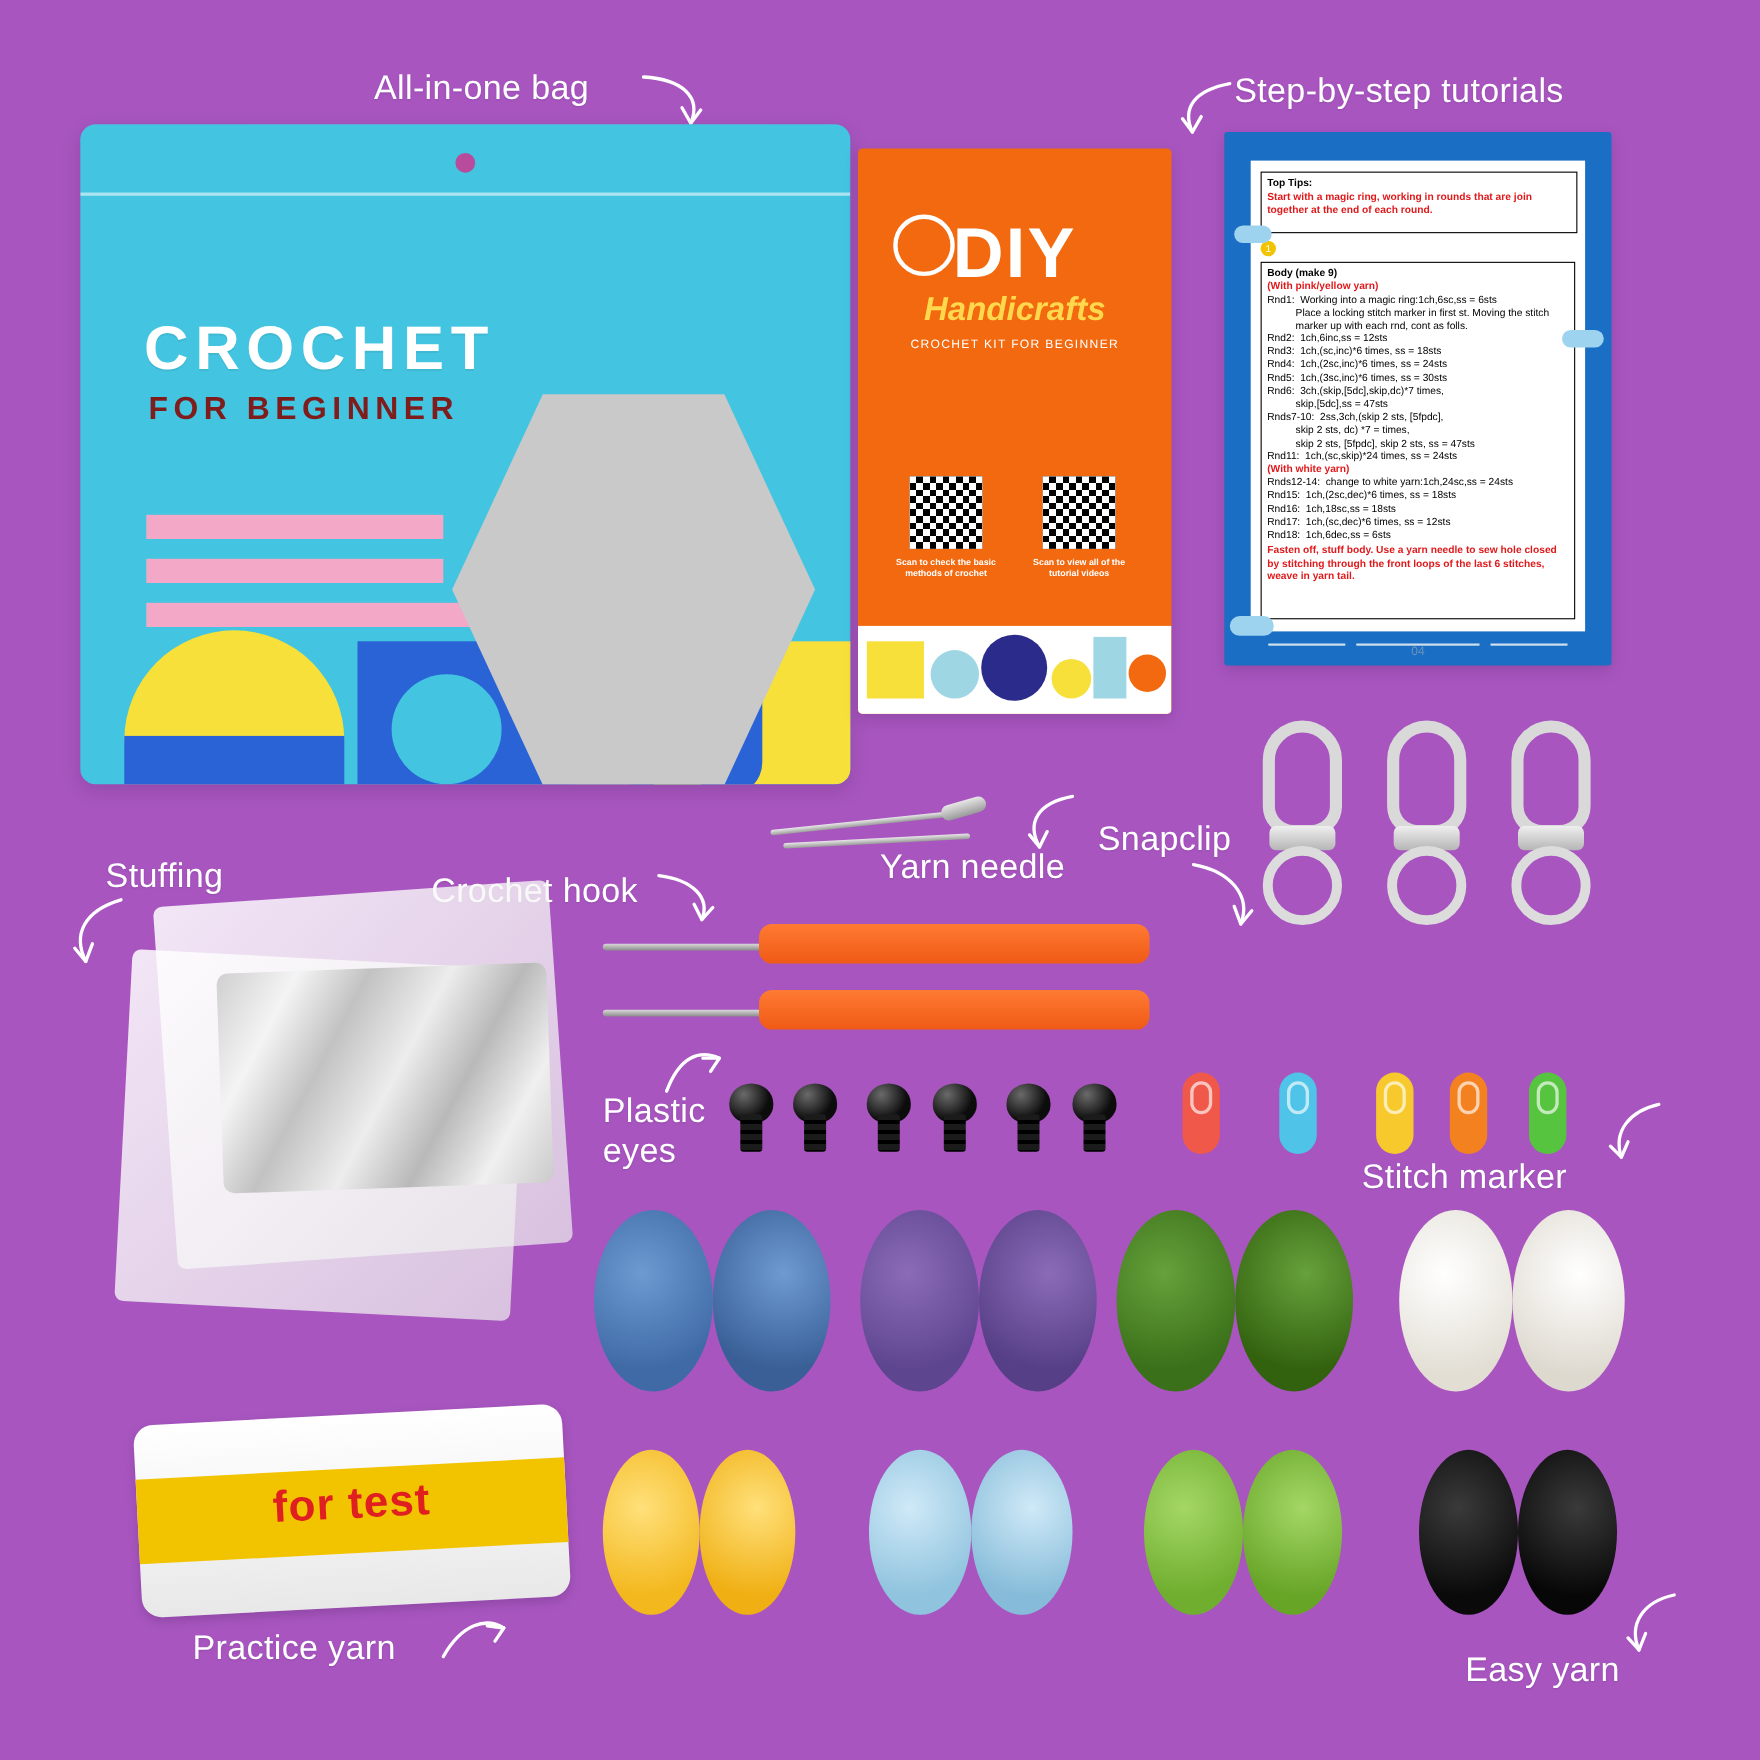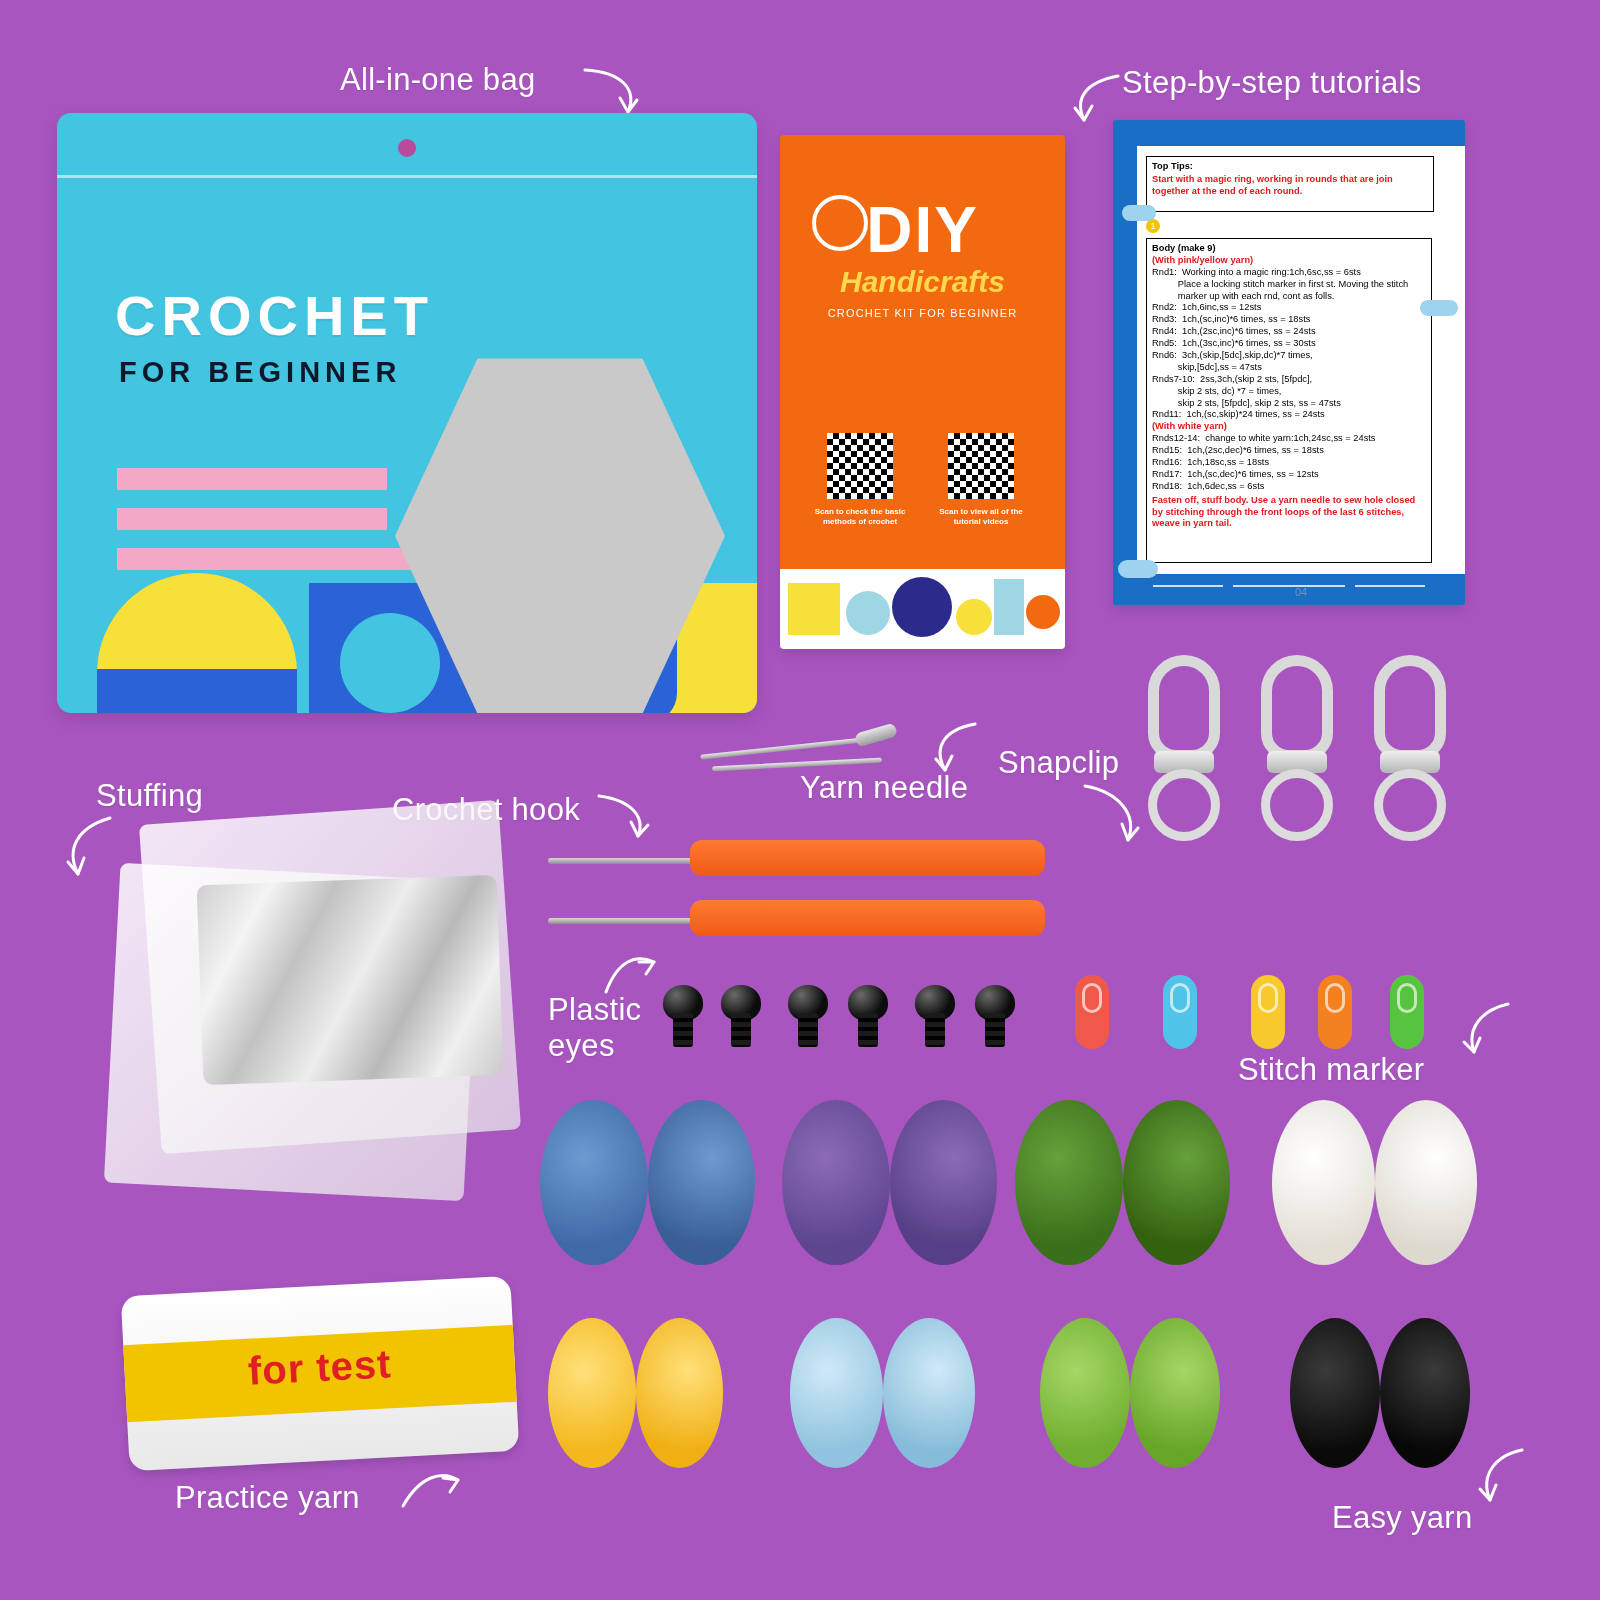--- a/index.html
+++ b/index.html
@@ -22,35 +22,36 @@
   }
   .arrow{position:absolute;pointer-events:none;}
 
   
   .bag{
     position:absolute;
     border-radius:14px;
     background:#43c4e0;
     overflow:hidden;
     box-shadow:0 6px 18px rgba(0,0,0,.13);
+    margin-left:16px;
   }
   .bag-zip{
     position:absolute;left:0;right:0;top:62px;height:3px;background:rgba(255,255,255,.55);
   }
   .bag-hole{
     position:absolute;width:18px;height:18px;border-radius:50%;
     background:#b84b9c;left:50%;margin-left:-9px;top:26px;
   }
   .bag-title{
     position:absolute;left:58px;top:170px;color:#fff;font-weight:bold;
     font-size:56px;letter-spacing:6px;
     text-shadow:0 2px 0 rgba(0,0,0,.06);
   }
   .bag-sub{
-    position:absolute;left:62px;top:243px;color:#0f172a;font-weight:bold;
+    position:absolute;left:62px;top:243px;color:#7f1d1d;font-weight:bold;
     font-size:29px;letter-spacing:5px;
   }
   .shape{position:absolute;}
   .hexagon{
     position:absolute;background:#c9c9c9;
     clip-path:polygon(25% 2%,75% 2%,100% 50%,75% 98%,25% 98%,0% 50%);
   }
 
   
   .booklet{
@@ -169,21 +170,21 @@
       <div class="shape" style="left:8px;top:14px;width:52px;height:52px;background:#f7e03a;"></div>
       <div class="shape" style="left:66px;top:22px;width:44px;height:44px;border-radius:50%;background:#9fd6e4;"></div>
       <div class="shape" style="left:112px;top:8px;width:60px;height:60px;border-radius:50%;background:#2a2b8a;"></div>
       <div class="shape" style="left:176px;top:30px;width:36px;height:36px;border-radius:50%;background:#f7e03a;"></div>
       <div class="shape" style="left:214px;top:10px;width:30px;height:56px;background:#9fd6e4;"></div>
       <div class="shape" style="left:246px;top:26px;width:34px;height:34px;border-radius:50%;background:#f2690f;"></div>
     </div>
   </div>
 
   <div class="tut-outer" style="left:1113px;top:120px;width:352px;height:485px;">
-    <div class="tut-page" style="left:24px;top:26px;width:328px;height:428px;">
+    <div class="tut-page" style="left:24px;top:26px;width:304px;height:428px;">
 
       <div class="tut-box" style="left:9px;top:10px;width:286px;height:54px;">
         <div class="tut-txt bold" style="position:absolute;left:5px;top:4px;">Top Tips:</div>
         <div class="tut-txt bold red" style="position:absolute;left:5px;top:17px;width:276px;">Start with a magic ring, working in rounds that are join together at the end of each round.</div>
       </div>
 
       <div class="abs" style="left:9px;top:73px;width:14px;height:14px;border-radius:50%;background:#f2c400;color:#fff;font-size:9px;text-align:center;line-height:14px;">1</div>
 
       <div class="tut-box" style="left:9px;top:92px;width:286px;height:325px;padding:4px 5px;box-sizing:border-box;">
         <div class="tut-txt bold">Body (make 9)</div>

